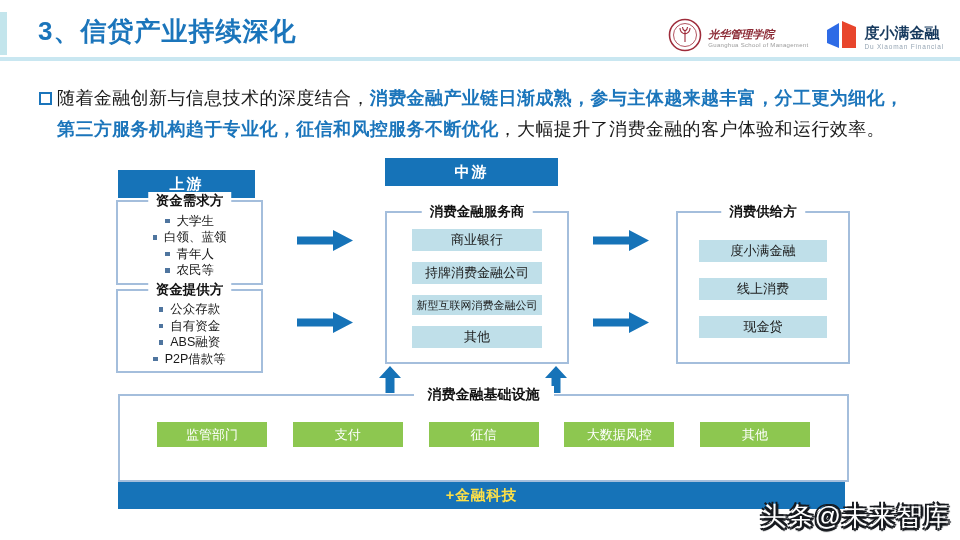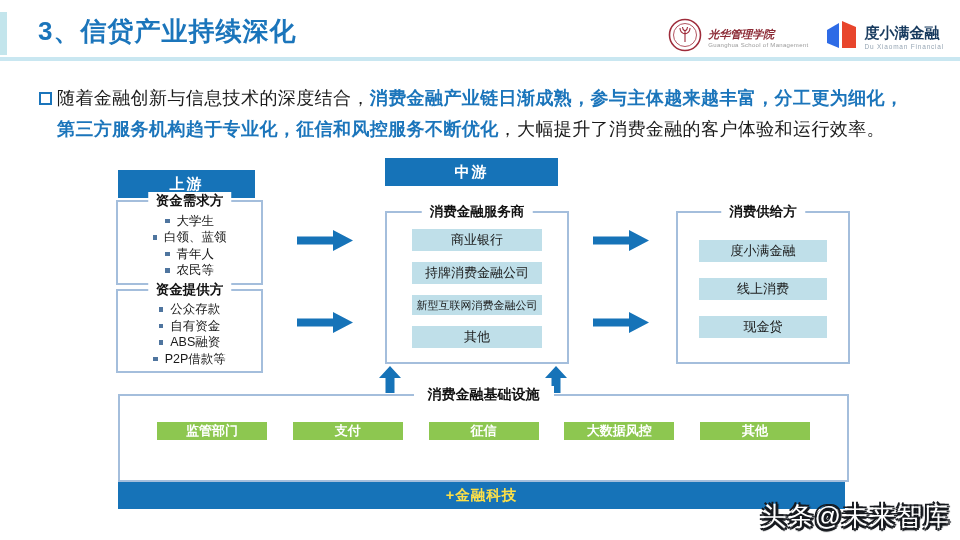--- a/index.html
+++ b/index.html
@@ -64,22 +64,22 @@
   .ar1{left:297px;top:230px;width:56px;height:21px;}
   .ar2{left:297px;top:312px;width:56px;height:21px;}
   .ar3{left:593px;top:230px;width:56px;height:21px;}
   .ar4{left:593px;top:312px;width:56px;height:21px;}
   .up1{left:379px;top:366px;width:22px;height:27px;}
   .up2{left:545px;top:366px;width:22px;height:27px;}
 
   .box-infra{left:118px;top:394px;width:727px;height:84px;}
   .infra-title{font-size:14px;padding:0 14px;}
   .green-row{display:flex;justify-content:space-between;padding:26px 37px 0;box-sizing:border-box;}
-  .green{background:var(--green,#8DC750);color:#fff;font-weight:bold;font-size:13px;
-    width:110px;height:18px;display:flex;align-items:center;justify-content:center;}
+  .green{background:var(--green,#8DC750);color:#fff;font-weight:normal;font-size:13px;
+    width:110px;height:25px;display:flex;align-items:center;justify-content:center;}
 
   .fintech-bar{left:118px;top:482px;width:727px;height:27px;background:var(--blue,#1673B8);
     color:#fde047;font-weight:bold;font-size:14.5px;display:flex;align-items:center;justify-content:center;
     letter-spacing:1px;}
 
   
   .watermark{right:10px;top:499px;font-size:26px;font-weight:normal;color:#fff;letter-spacing:1px;
     text-shadow:-2px -2px 0 #15181d,2px -2px 0 #15181d,-2px 2px 0 #15181d,2px 2px 0 #15181d,
                 0 3px 1px #15181d,3px 0 1px #15181d;}
 </style>

